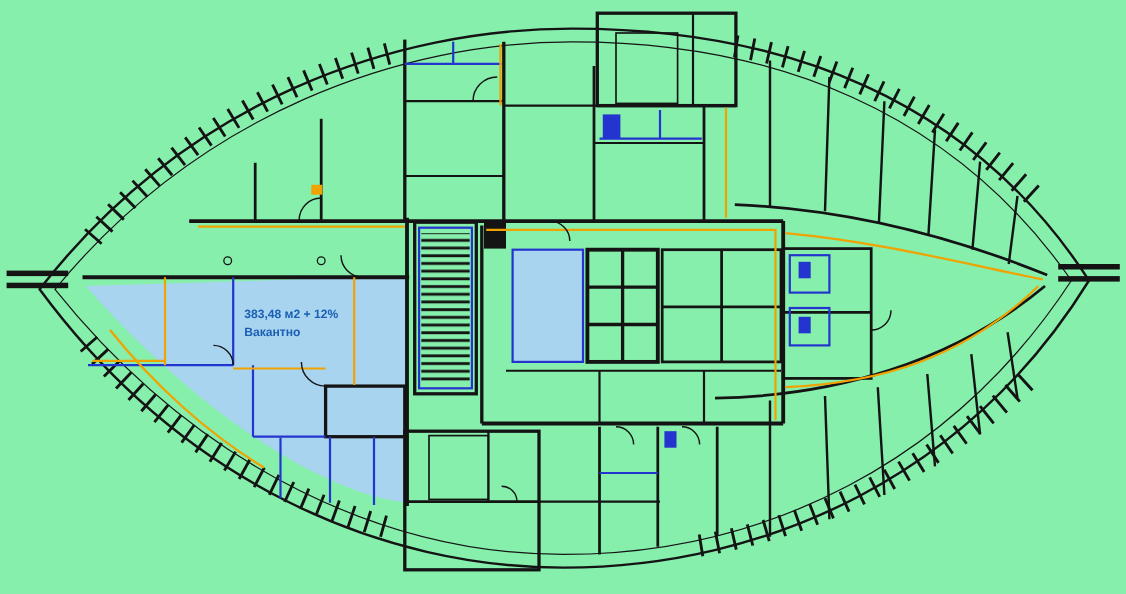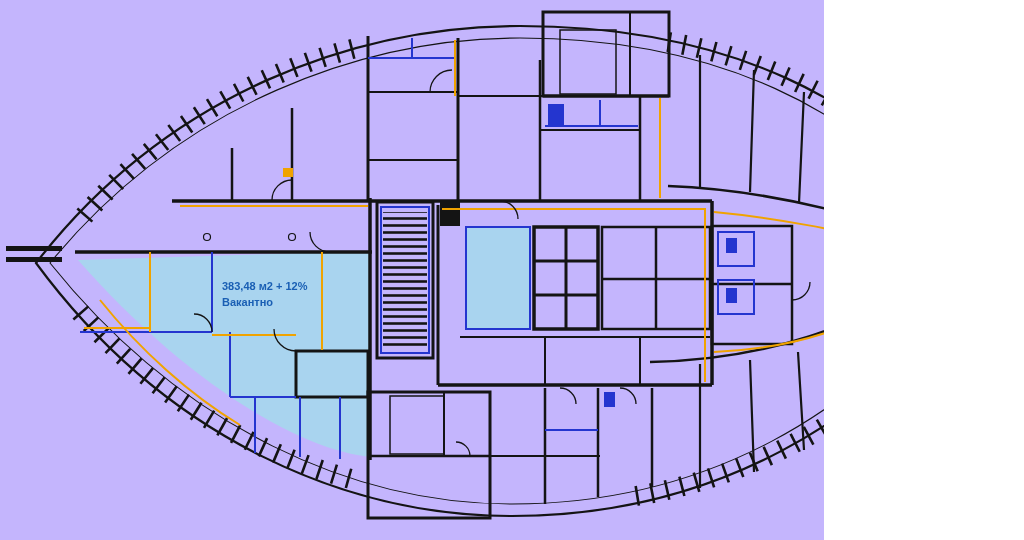--- a/index.html
+++ b/index.html
@@ -1,17 +1,17 @@
 <!DOCTYPE html>
 <html><head>
 <meta charset="utf-8">
 <style>
   html,body{margin:0;padding:0;background:#ffffff;}
   .canvas{
-    position:relative;width:824px;height:540px;background:#c4b5fd;overflow:hidden;
+    position:relative;width:1024px;height:540px;background:#86efac;overflow:hidden;
     font-family:"Liberation Sans", sans-serif;
   }
   svg{position:absolute;left:0;top:0;}
   .wall{stroke:#141414;fill:none;stroke-linecap:butt;}
   .blue{stroke:#2435cf;fill:none;stroke-width:2;}
   .orange{stroke:#f0a300;fill:none;stroke-width:2;}
   .door{stroke:#141414;stroke-width:1.3;fill:none;}
   .fin{stroke:#141414;fill:none;stroke-width:20;stroke-dasharray:2.6 12.6;}
   .vacant-label{
     position:absolute;left:222px;top:279px;

